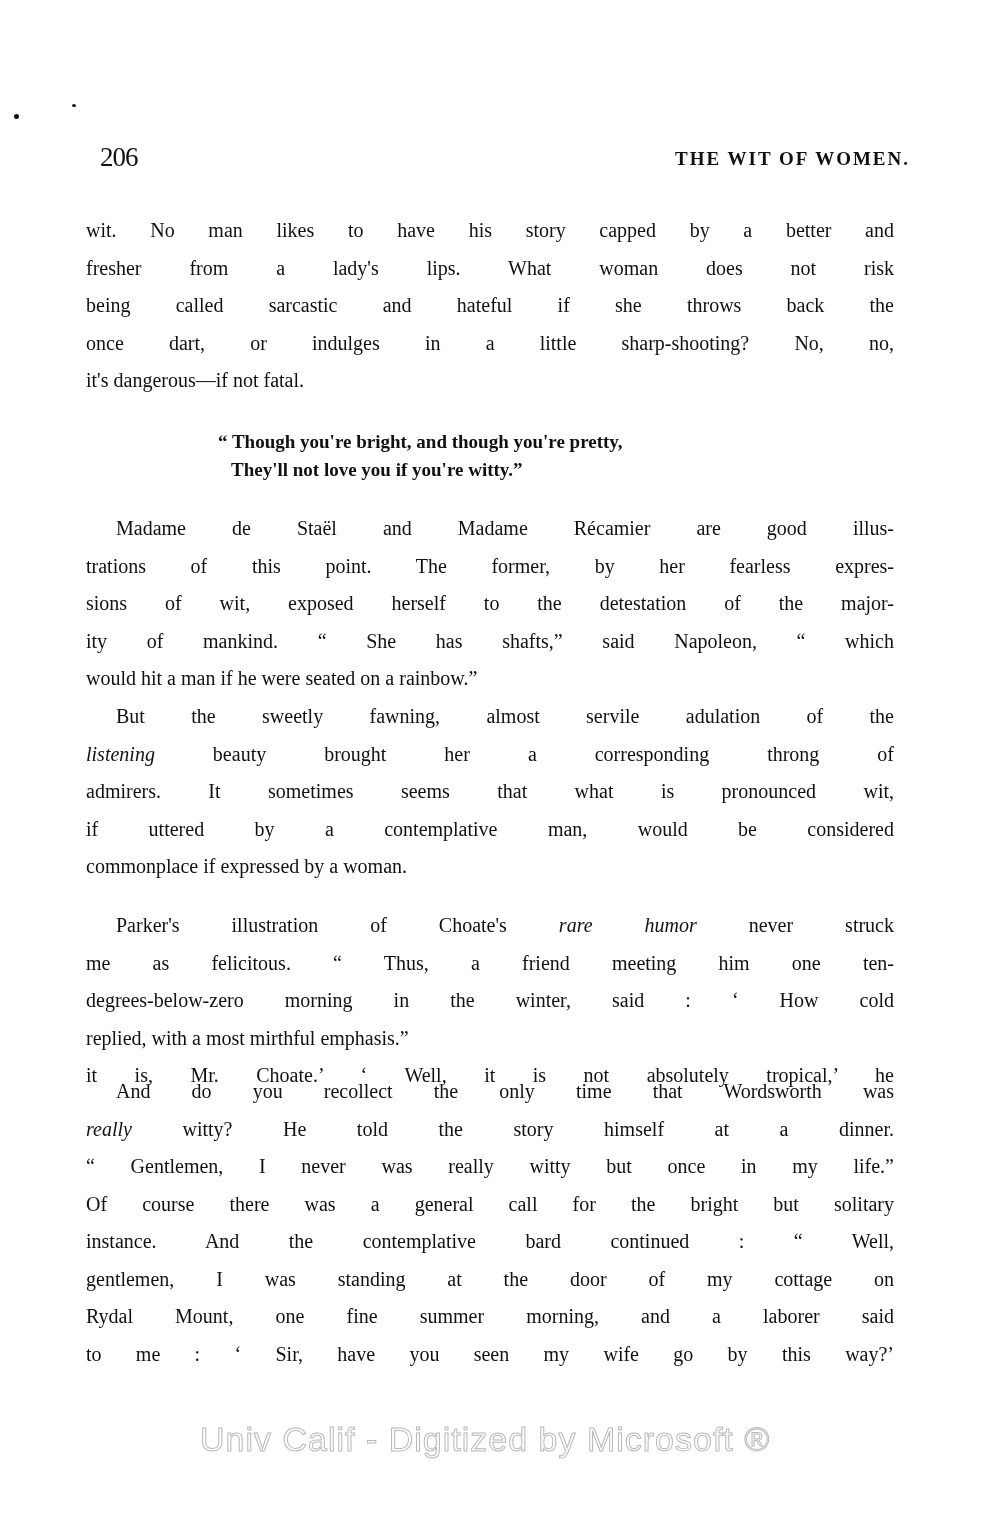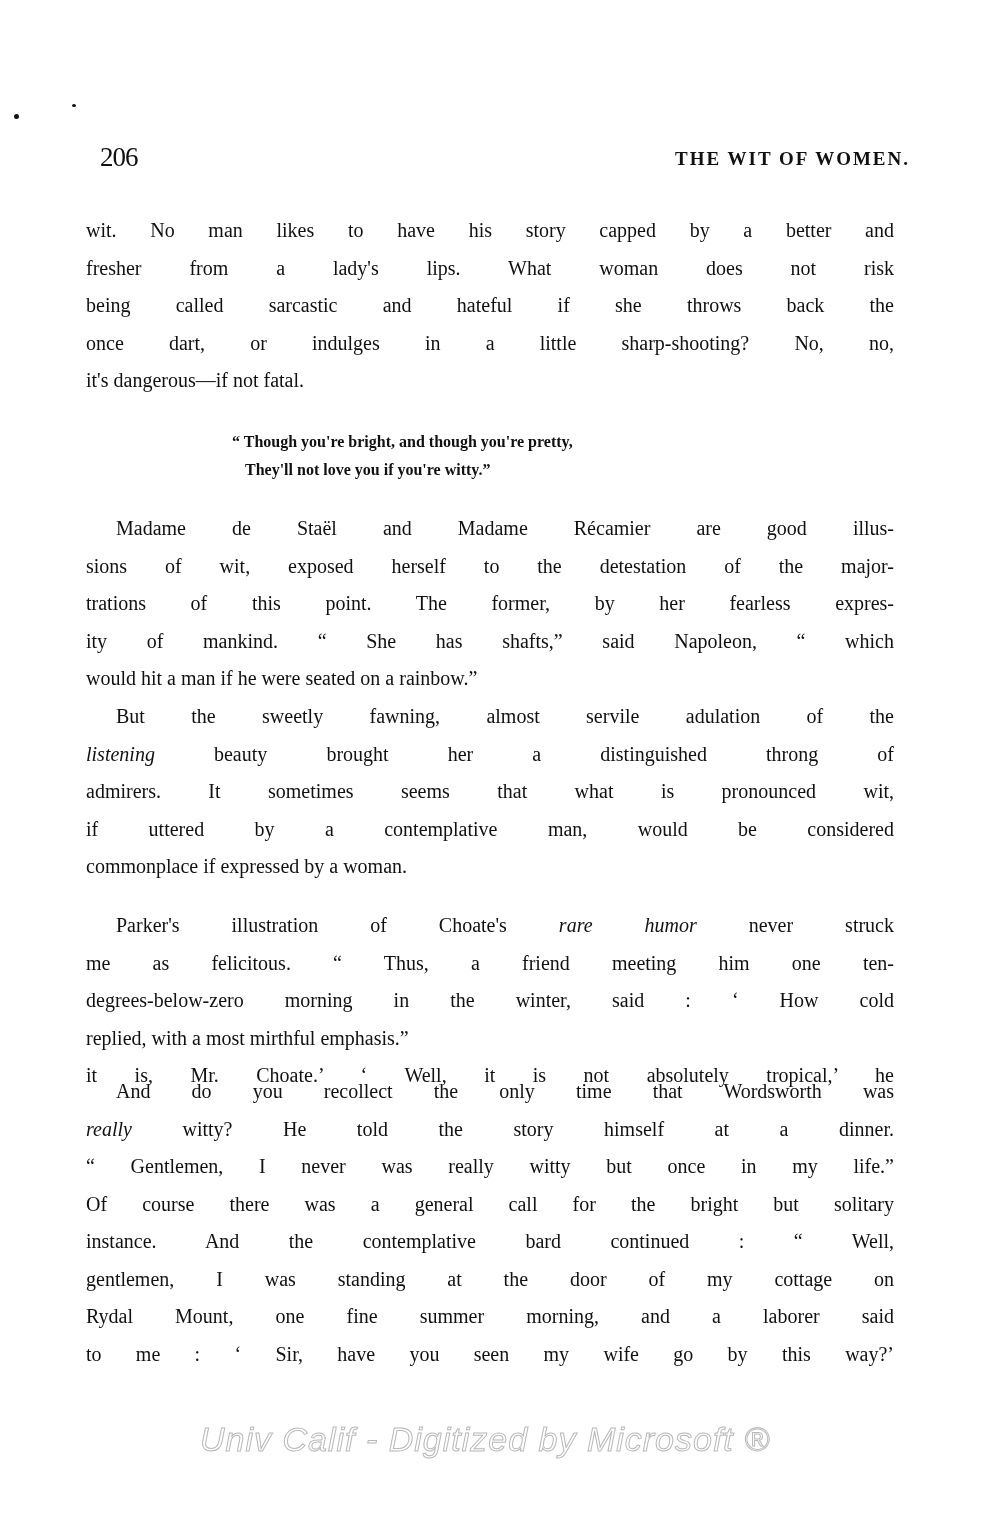--- a/index.html
+++ b/index.html
@@ -63,41 +63,40 @@
       text-align-last: left;
     }
     .line.indent {
       padding-left: 30px;
     }
     .line i {
       font-style: italic;
     }
     .epigraph {
       position: absolute;
-      left: 232px;
+      left: 218px;
       top: 428px;
-      font-size: 16px;
+      font-size: 19px;
       font-weight: bold;
       line-height: 28px;
     }
     .epigraph .line {
       text-align: left;
       text-align-last: left;
       height: 28px;
     }
     .epigraph .line.second {
       padding-left: 13px;
     }
     .watermark {
       position: absolute;
       left: 200px;
       top: 1420px;
       width: 620px;
       font-family: "Liberation Sans", "DejaVu Sans", sans-serif;
-      font-style: italic;
       font-size: 34px;
       color: transparent;
       -webkit-text-stroke: 1px #b8b8b8;
       letter-spacing: 1px;
       white-space: nowrap;
     }
   </style>
 </head>
 <body>
 
@@ -117,29 +116,29 @@
   <span class="line last">it's dangerous—if not fatal.</span>
 </div>
 
 <div class="epigraph">
   <span class="line">“ Though you're bright, and though you're pretty,</span>
   <span class="line second">They'll not love you if you're witty.”</span>
 </div>
 
 <div class="body-text" style="top:510px;">
   <span class="line indent">Madame de Staël and Madame Récamier are good illus-</span>
+  <span class="line">trations of this point.  The former, by her fearless expres-</span>
   <span class="line">sions of wit, exposed herself to the detestation of the major-</span>
-  <span class="line">trations of this point.  The former, by her fearless expres-</span>
   <span class="line">ity of mankind.  “ She has shafts,” said Napoleon, “ which</span>
   <span class="line last">would hit a man if he were seated on a rainbow.”</span>
 </div>
 
 <div class="body-text" style="top:698px;">
   <span class="line indent">But the sweetly fawning, almost servile adulation of the</span>
-  <span class="line"><i>listening</i><span> beauty brought her a distinguished throng of</span></span>
+  <span class="line"><i>listening</i><span> beauty brought her a corresponding throng of</span></span>
   <span class="line">admirers.  It sometimes seems that what is pronounced wit,</span>
   <span class="line">if uttered by a contemplative man, would be considered</span>
   <span class="line last">commonplace if expressed by a woman.</span>
 </div>
 
 <div class="body-text" style="top:885px;margin-top:22px;">
   <span class="line indent"><span>Parker's illustration of Choate's </span><i>rare humor</i><span> never struck</span></span>
   <span class="line">me as felicitous.  “ Thus, a friend meeting him one ten-</span>
   <span class="line">degrees-below-zero morning in the winter, said : ‘ How cold</span>
   <span class="line last">replied, with a most mirthful emphasis.”</span>

